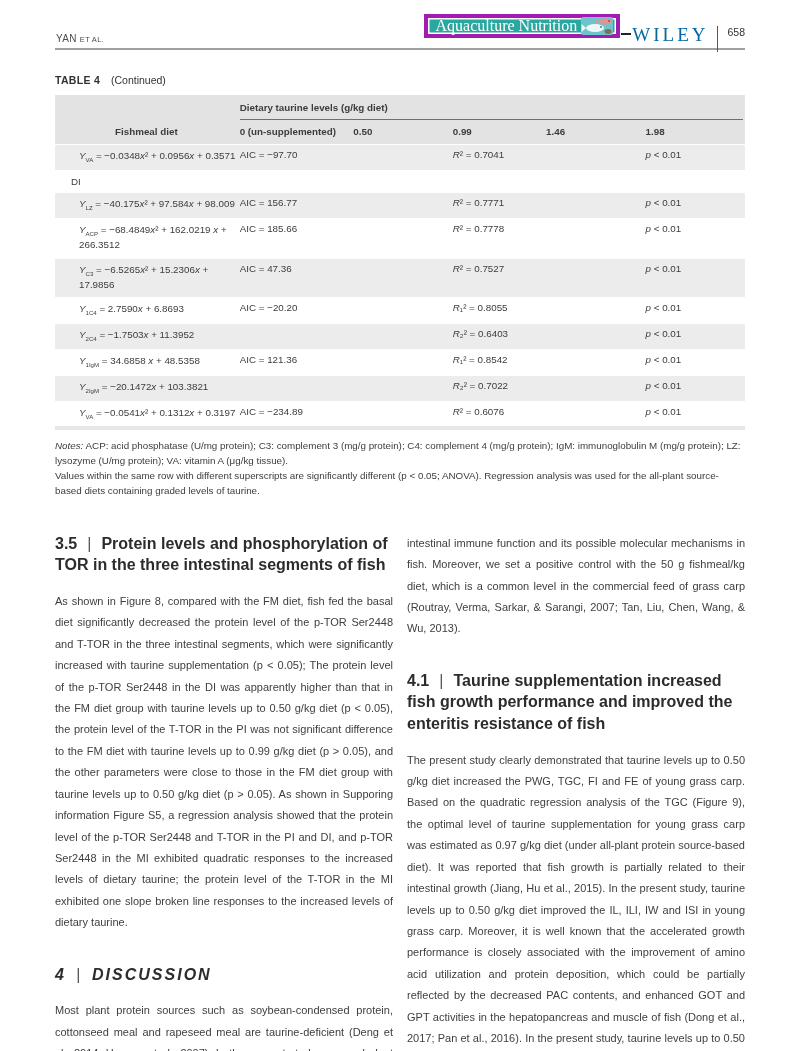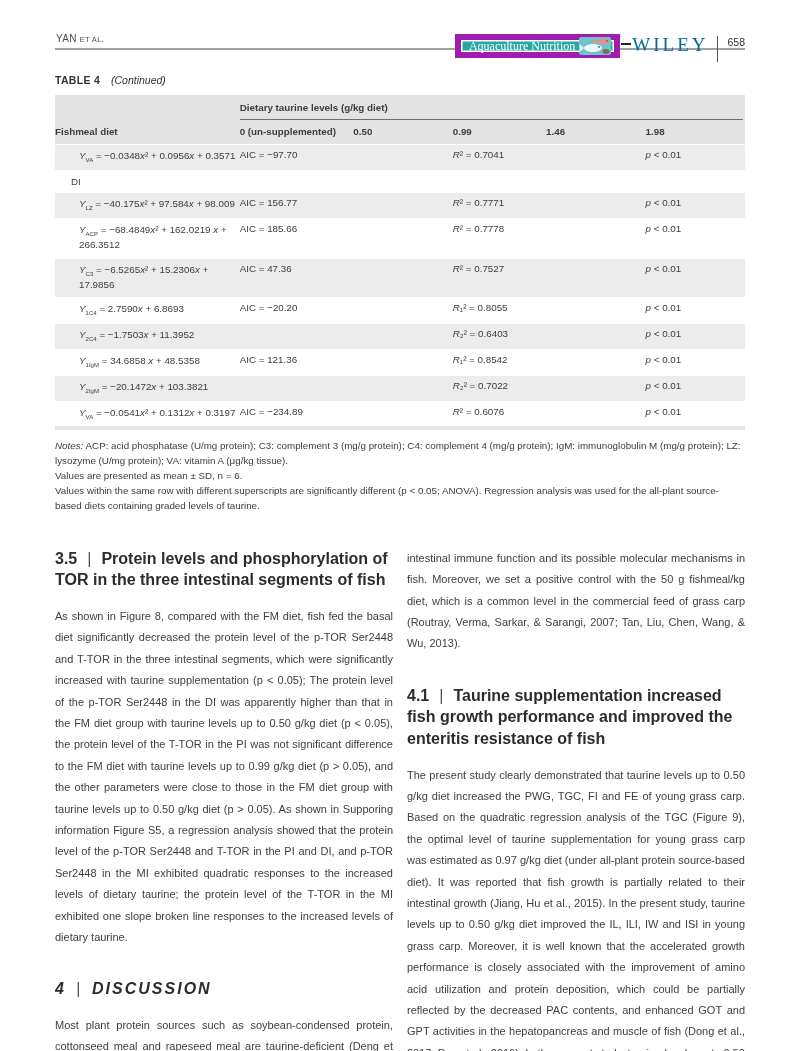--- a/index.html
+++ b/index.html
@@ -12,44 +12,44 @@
   }
 
   
   .page-header { position:relative; height:58px; }
   .rule { position:absolute; left:55px; right:55px; bottom:8px; height:2px; background:#a0a0a0; }
   .running-head { position:absolute; left:56px; bottom:14px; font-size:10px; color:#4c4c4c; letter-spacing:0.3px; }
   .running-head .etal { font-size:7.5px; }
   .header-right { position:absolute; right:55px; bottom:0px; display:flex; align-items:center; }
   .journal-badge {
     display:flex; align-items:center; gap:4px;
-    background:#2aa7a0; border:6px solid #a21caf;
+    background:#2aa7a0; border:4px solid #a21caf;
     box-shadow: inset 0 0 0 1.5px #ffffff;
     padding:3px 3px 3px 8px; height:24px;
-    color:#ffffff; font-family:"Liberation Serif", serif; font-size:12px;
-    margin-bottom:0;
+    color:#ffffff; font-family:"Liberation Serif", serif; font-size:16px;
+    margin-bottom:20px;
   }
   .badge-dash { width:10px; height:1.5px; background:#222; margin:0 1px 4px 1px; }
   .wiley { font-family:"Liberation Serif", serif; font-size:19px; letter-spacing:3px; color:#0369a1; margin-bottom:2px; }
   .page-num { font-size:10.5px; color:#333; border-left:1.5px solid #555; padding:0 0 14px 9px; margin-left:9px; margin-bottom:-6px; }
 
   
   .table-caption { margin:16px 55px 9px; font-size:10.5px; color:#333; }
   .table-caption .cap-label { font-weight:bold; letter-spacing:0.3px; }
-  .table-caption .cap-note { margin-left:8px;font-style:italic; }
+  .table-caption .cap-note { margin-left:8px; }
 
   
   .tbl-wrap { margin:0 55px; }
   table { width:100%; border-collapse:separate; border-spacing:0; font-size:9.8px; color:#3c3c3c;
           border-bottom:4px solid #e6e6e6; }
   thead th { background:#e3e3e3; font-weight:bold; text-align:left; vertical-align:bottom; }
   th.span-h { padding:7px 0 0 0; }
   th.span-h .span-inner { border-bottom:1px solid #6f6f6f; padding:0 0 6px 0; margin-right:2px; }
   tr.h2 th { padding:6px 2px 7px 0; }
-  th.fishmeal { text-align:left; padding-right:30px; }
+  th.fishmeal { text-align:center; padding-right:30px; }
   tbody td { vertical-align:top; padding:4px 2px 5px 0; border-top:1px solid #ffffff; }
   tbody tr:nth-child(odd) td { background:#ececec; }
   td.c1, th.c1 { padding-left:22px; }
   td.eq-cell { padding-left:24px; line-height:1.45; }
   td.section-cell { padding-left:16px; padding-top:5px; padding-bottom:5px; }
   sub { font-size:0.62em; }
   i { font-style:italic; }
 
   
   .notes { margin:9px 55px 0; font-size:9.8px; line-height:1.52; color:#3c3c3c; }
@@ -196,21 +196,20 @@
           <td><i>R</i>² = 0.6076</td>
           <td></td>
           <td><i>p</i> &lt; 0.01</td>
         </tr>
       </tbody>
   </table>
 </div>
 
 <div class="notes">
   <p><i>Notes:</i> <span>ACP: acid phosphatase (U/mg protein); C3: complement 3 (mg/g protein); C4: complement 4 (mg/g protein); IgM: immunoglobulin M (mg/g protein); LZ: lysozyme (U/mg protein); VA: vitamin A (μg/kg tissue).</span></p>
-  <p>Values are presented as mean ± SD, n = 6.</p>
   <p>Values within the same row with different superscripts are significantly different (p &lt; 0.05; ANOVA). Regression analysis was used for the all-plant source-based diets containing graded levels of taurine.</p>
 </div>
 
 <div class="columns">
   <div class="col">
     <div class="sec-head">
       <span>3.5</span><span class="sec-pipe">|</span><span>Protein levels and phosphorylation of TOR in the three intestinal segments of fish</span>
     </div>
     <p>As shown in Figure 8, compared with the FM diet, fish fed the basal diet significantly decreased the protein level of the p-TOR Ser2448 and T-TOR in the three intestinal segments, which were significantly increased with taurine supplementation (p &lt; 0.05); The protein level of the p-TOR Ser2448 in the DI was apparently higher than that in the FM diet group with taurine levels up to 0.50 g/kg diet (p &lt; 0.05), the protein level of the T-TOR in the PI was not significant difference to the FM diet with taurine levels up to 0.99 g/kg diet (p &gt; 0.05), and the other parameters were close to those in the FM diet group with taurine levels up to 0.50 g/kg diet (p &gt; 0.05). As shown in Supporing information Figure S5, a regression analysis showed that the protein level of the p-TOR Ser2448 and T-TOR in the PI and DI, and p-TOR Ser2448 in the MI exhibited quadratic responses to the increased levels of dietary taurine; the protein level of the T-TOR in the MI exhibited one slope broken line responses to the increased levels of dietary taurine.</p>
     <div class="sec-head discussion-head mt-sec">

